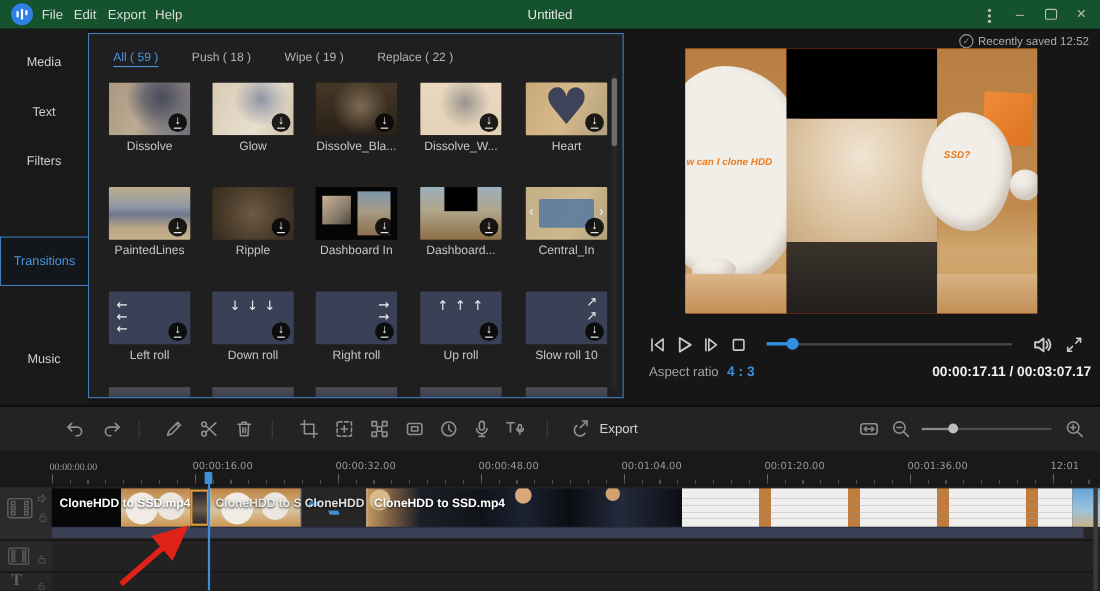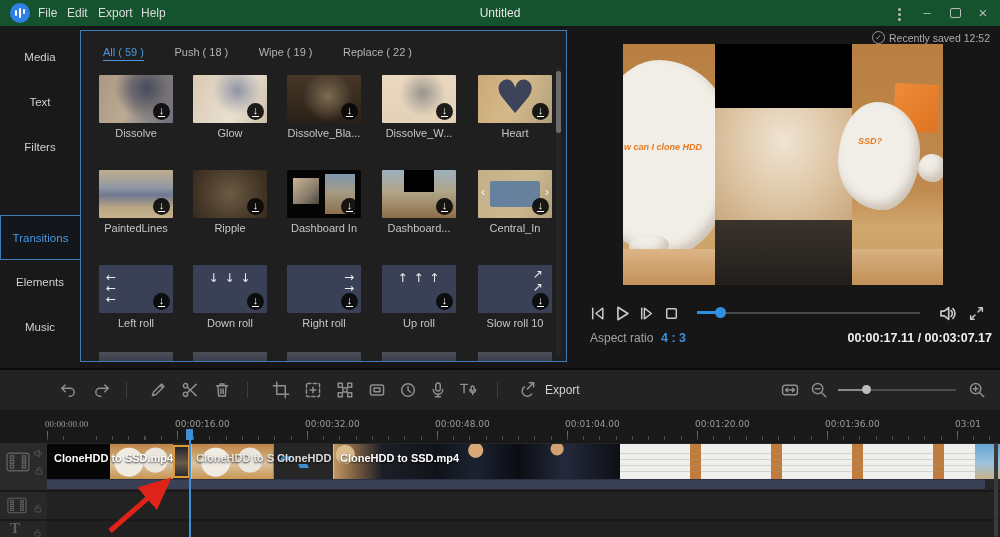--- a/index.html
+++ b/index.html
@@ -129,21 +129,20 @@
       <span style="display:inline-block;width:9px;height:8px;border:1.4px solid #bdbdbd;border-radius:2px;margin-top:8px;"></span>
     </div>
     <div class="winctl" style="right:6px;font-size:15px;">×</div>
   </div>
 
   <div id="sidebar">
     <div class="side-item" style="top:9px;">Media</div>
     <div class="side-item" style="top:54px;">Text</div>
     <div class="side-item" style="top:99px;">Filters</div>
     <div class="side-item active" style="top:189px;">Transitions</div>
-    <div class="side-item" style="top:234px;">Elements</div>
     <div class="side-item" style="top:279px;">Music</div>
   </div>
 
   <div id="panel">
     <div class="abs" style="left:22px;top:11px;white-space:nowrap;">
       <span class="tab active">All ( 59 )</span>
       <span class="tab">Push ( 18 )</span>
       <span class="tab">Wipe ( 19 )</span>
       <span class="tab">Replace ( 22 )</span>
     </div>
@@ -459,21 +458,21 @@
   <div id="tl-zoom-dot"></div>
 
   <div id="timeline">
     <span class="rlabel" style="left:45px;font-family:Liberation Serif, serif;">00:00:00.00</span>
     <span class="rlabel" style="left:175px;">00:00:16.00</span>
     <span class="rlabel" style="left:305px;">00:00:32.00</span>
     <span class="rlabel" style="left:435px;">00:00:48.00</span>
     <span class="rlabel" style="left:565px;">00:01:04.00</span>
     <span class="rlabel" style="left:695px;">00:01:20.00</span>
     <span class="rlabel" style="left:825px;">00:01:36.00</span>
-    <span class="rlabel" style="left:955px;">03:01</span>
+    <span class="rlabel" style="left:955px;">12:01</span>
     <div id="ticks-major"></div>
     <div id="ticks-minor"></div>
 
     <div class="track" style="top:33px;height:47px;background:#262626;">
       <div class="thead">
         <svg style="position:absolute;left:6px;top:9px;" width="24" height="20" viewBox="0 0 22 18">
             <rect x="1" y="1" width="20" height="16" rx="2"></rect>
             <rect x="4" y="3.4" width="3" height="2.6"></rect>
             <rect x="4" y="7.7" width="3" height="2.6"></rect>
             <rect x="4" y="12" width="3" height="2.6"></rect>

